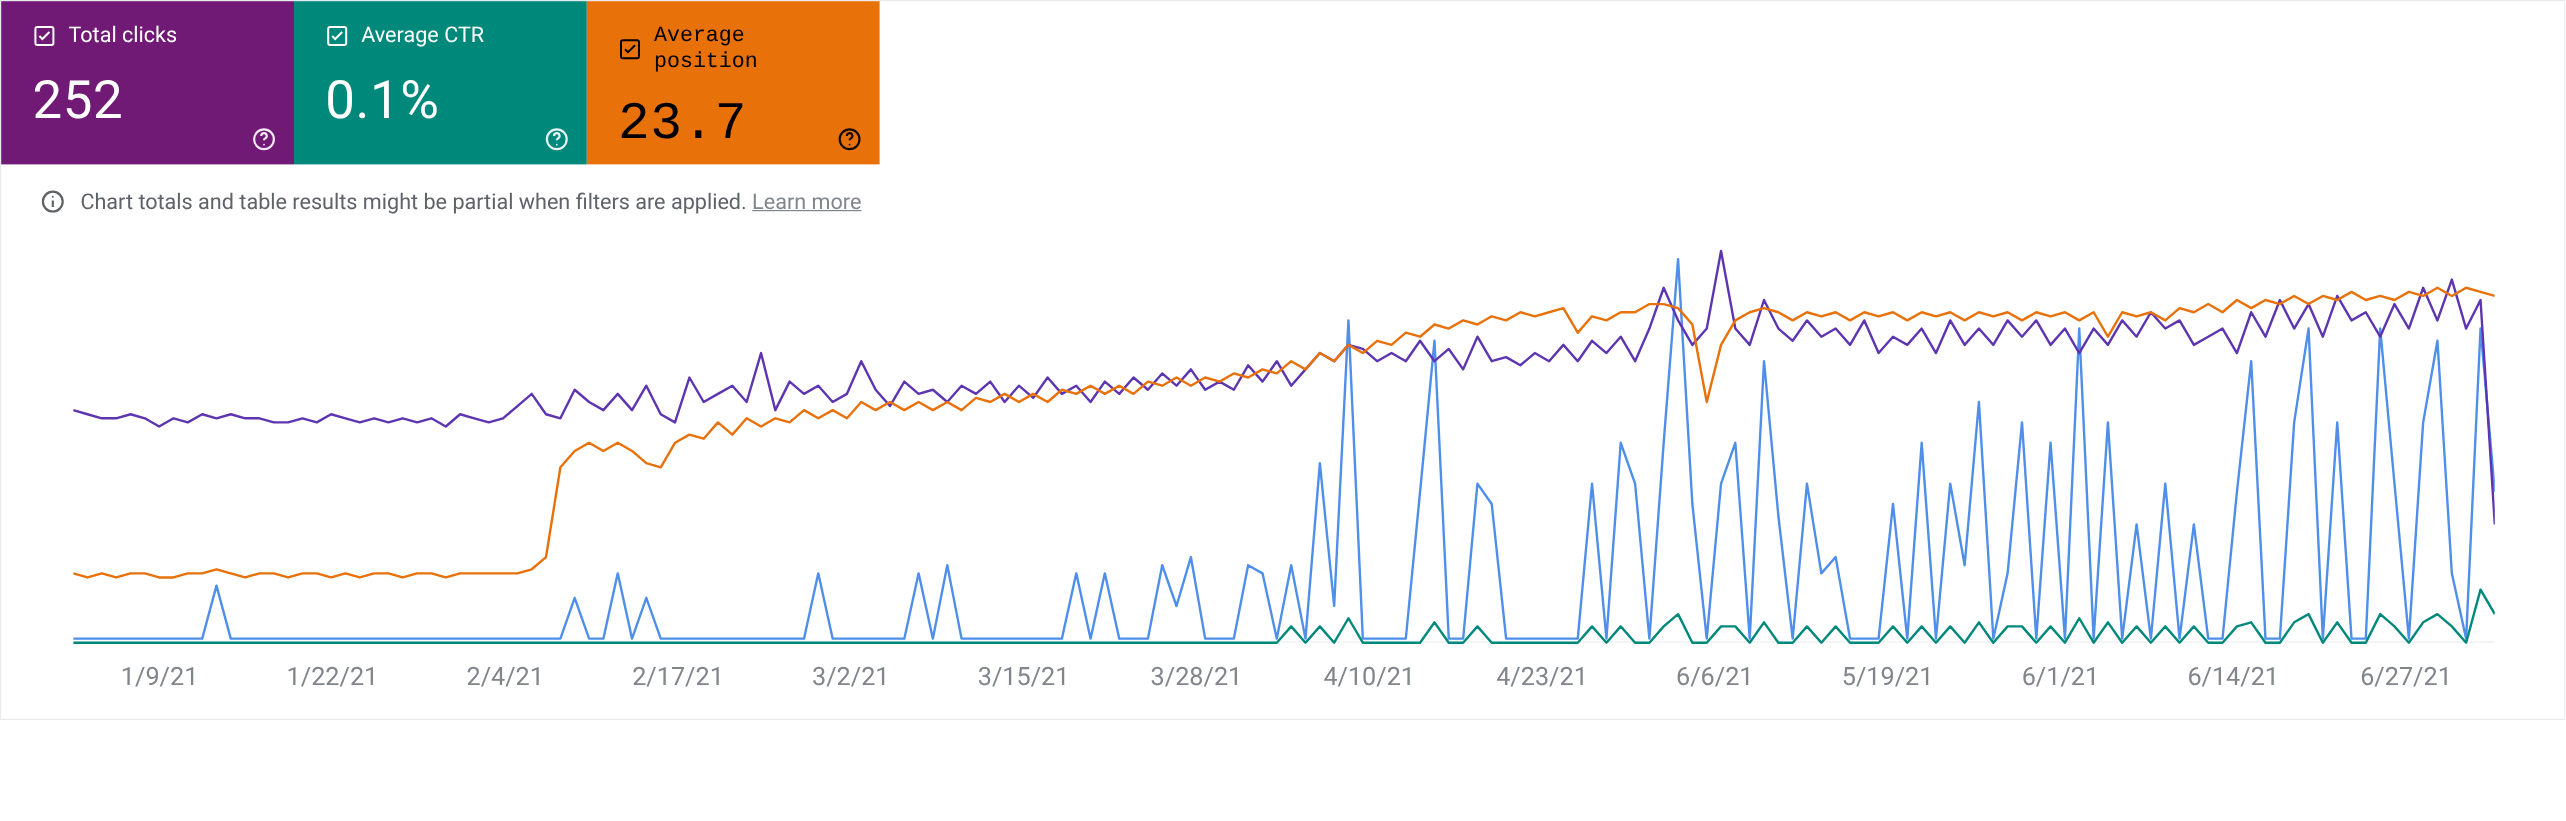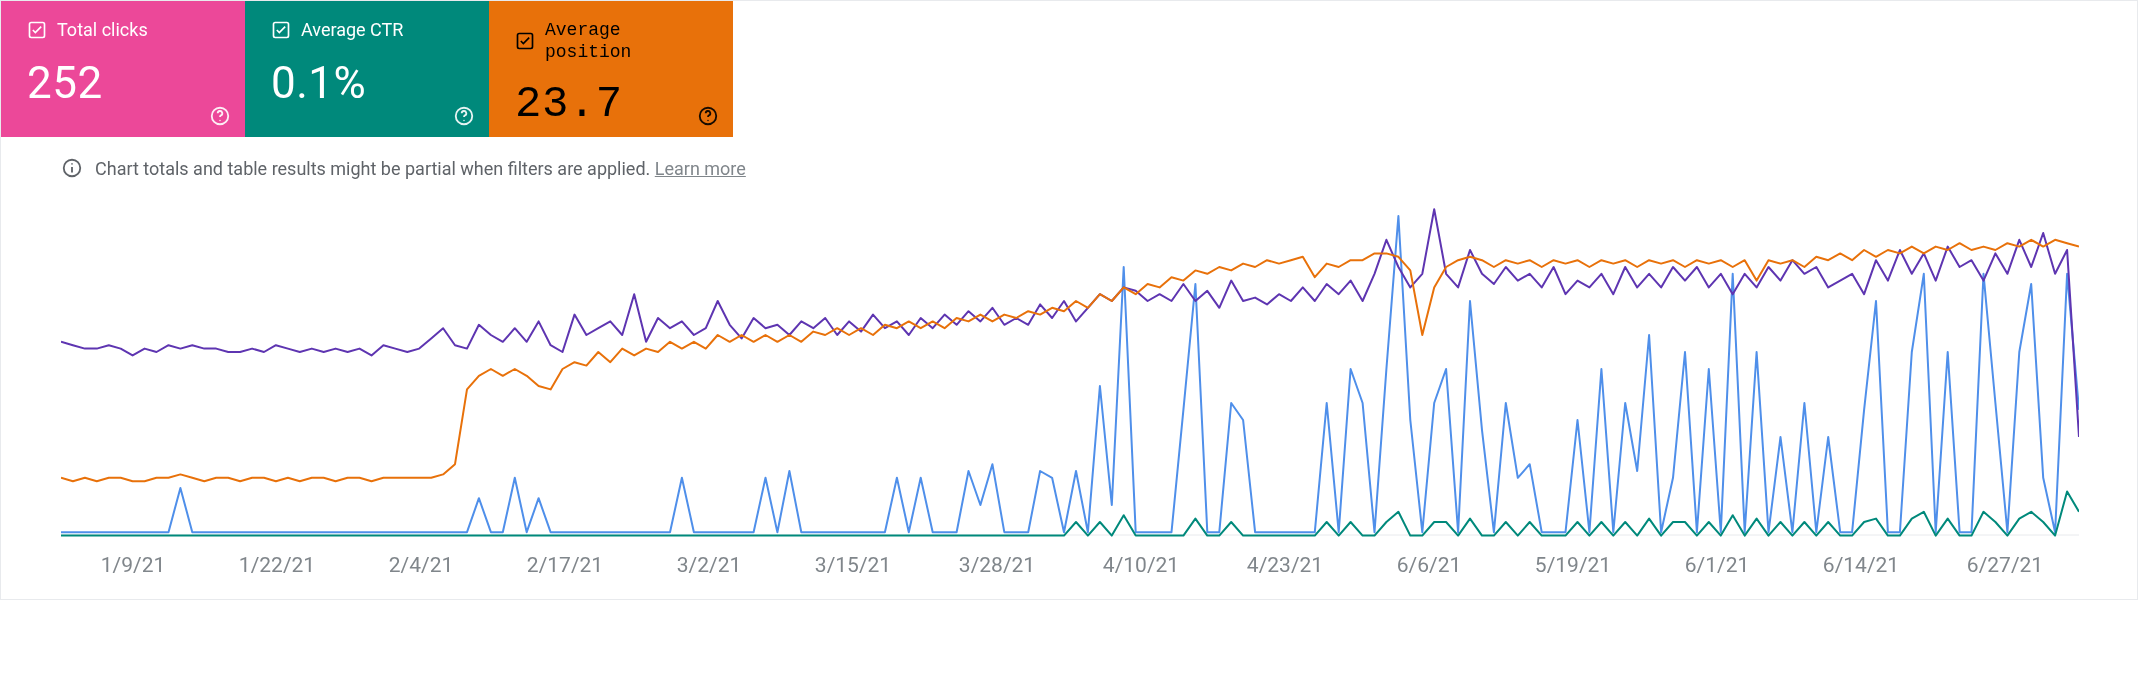--- a/index.html
+++ b/index.html
@@ -44,33 +44,32 @@
     letter-spacing: 0.5px;
   }
   .card .help {
     position: absolute;
     right: 14px;
     bottom: 10px;
     width: 22px;
     height: 22px;
     opacity: 0.9;
   }
-  .card-clicks       { background: #ec4899; }
+  .card-clicks       { background: #701a75; }
   .card-impressions  { background: #5e35b1; }
   .card-ctr          { background: #00897b; }
   .card-position     { background: #e8710a; font-family: Liberation Mono, monospace; }
 
   .notice {
     display: flex;
     align-items: center;
     gap: 12px;
     padding: 20px 0 20px 32px;
     font-size: 18px;
     color: #5f6368;
-    margin-left: 28px;
   }
   .notice a {
     color: #80868b;
     text-decoration: underline;
     cursor: pointer;
   }
 
   .chart-wrap {
     padding: 0 60px 22px 60px;
   }

